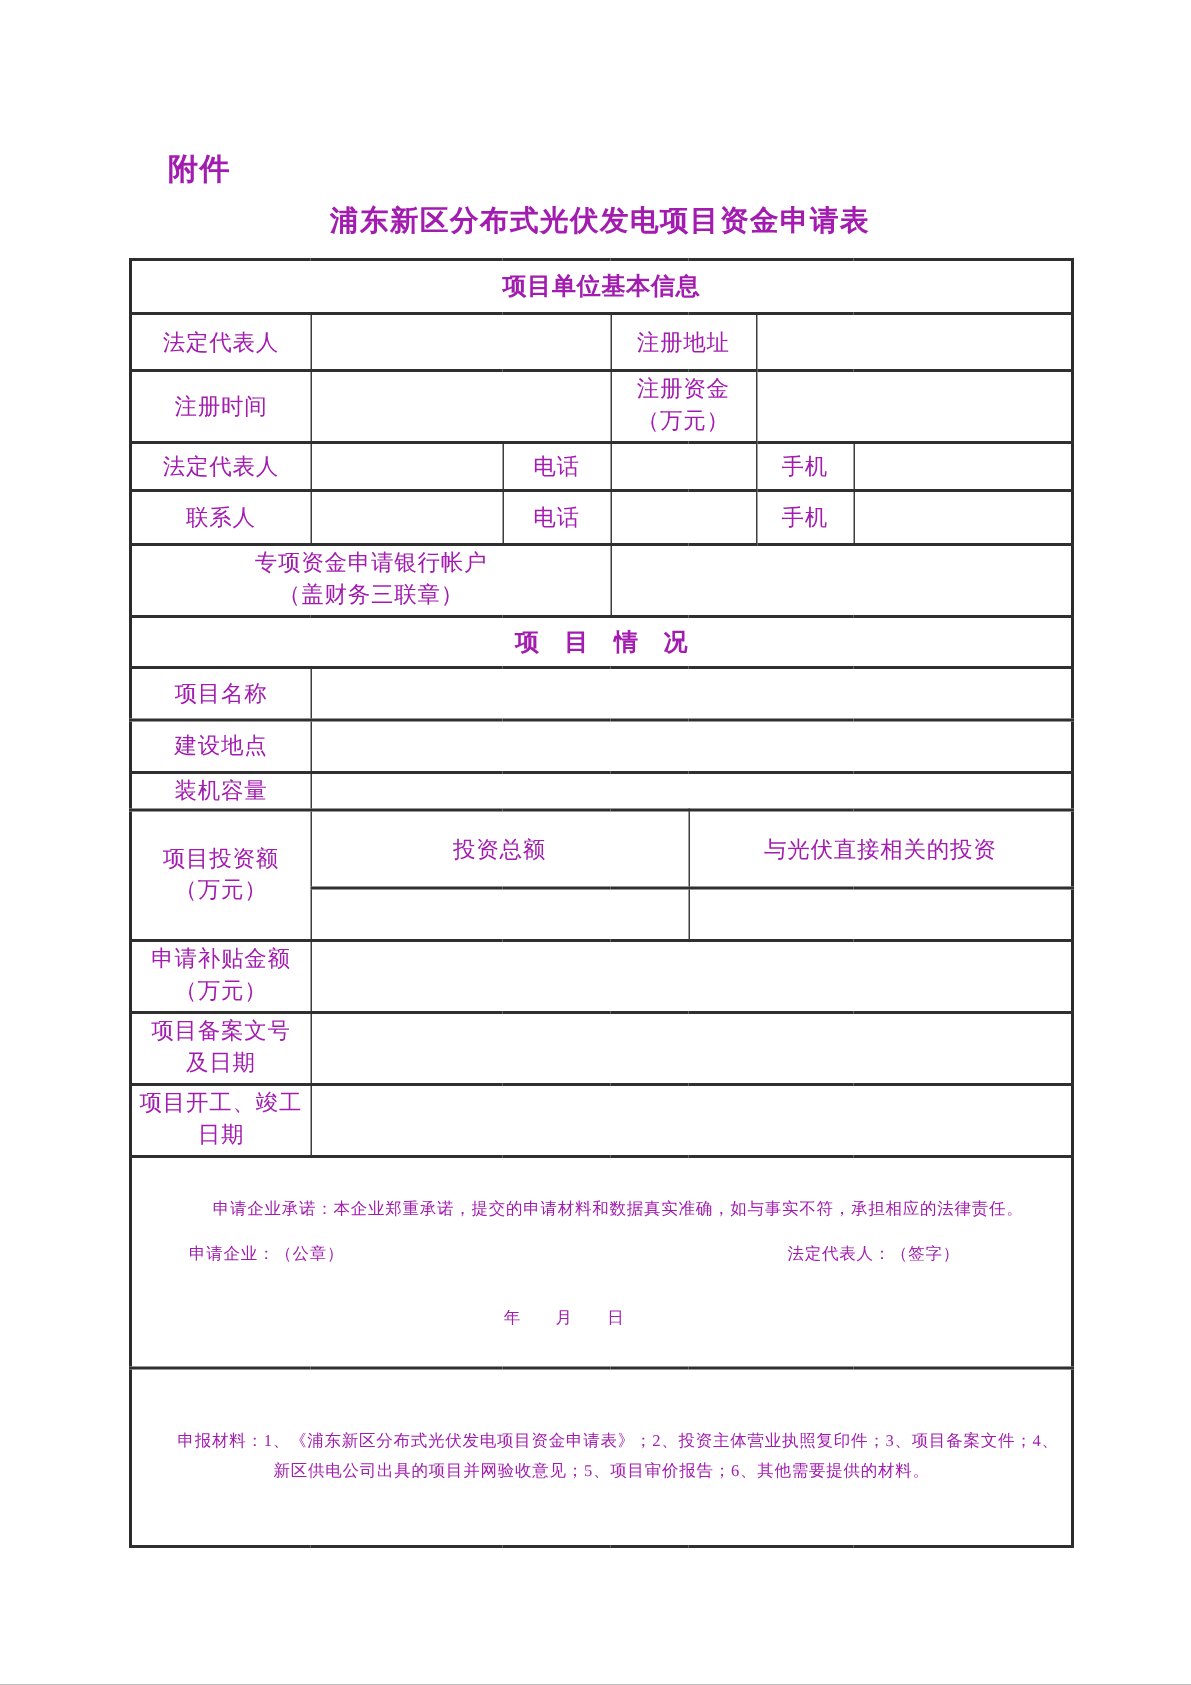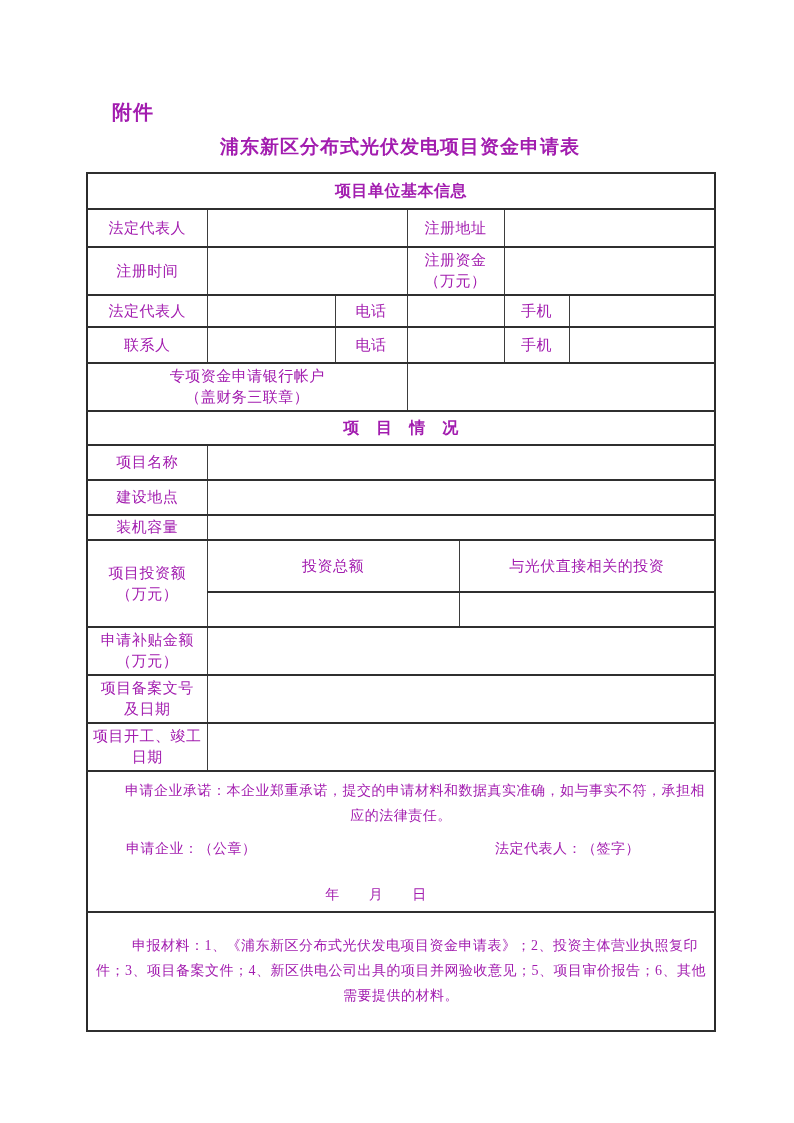--- a/index.html
+++ b/index.html
@@ -54,21 +54,21 @@
   }
   td.section-header {
     font-weight: bold;
     font-size: 16px;
   }
   td.ml { white-space: pre-line; line-height: 1.4; }
   td.block-cell {
     text-align: left;
     vertical-align: top;
     padding: 13px 8px 8px 8px;
-    font-size: 14px;
+    font-size: 11px;
   }
   .pledge-text {
     text-indent: 2em;
     line-height: 1.75;
     margin: 0 2px;
     letter-spacing: 0.5px;
   }
   .sign-row {
     display: flex;
     justify-content: space-between;

